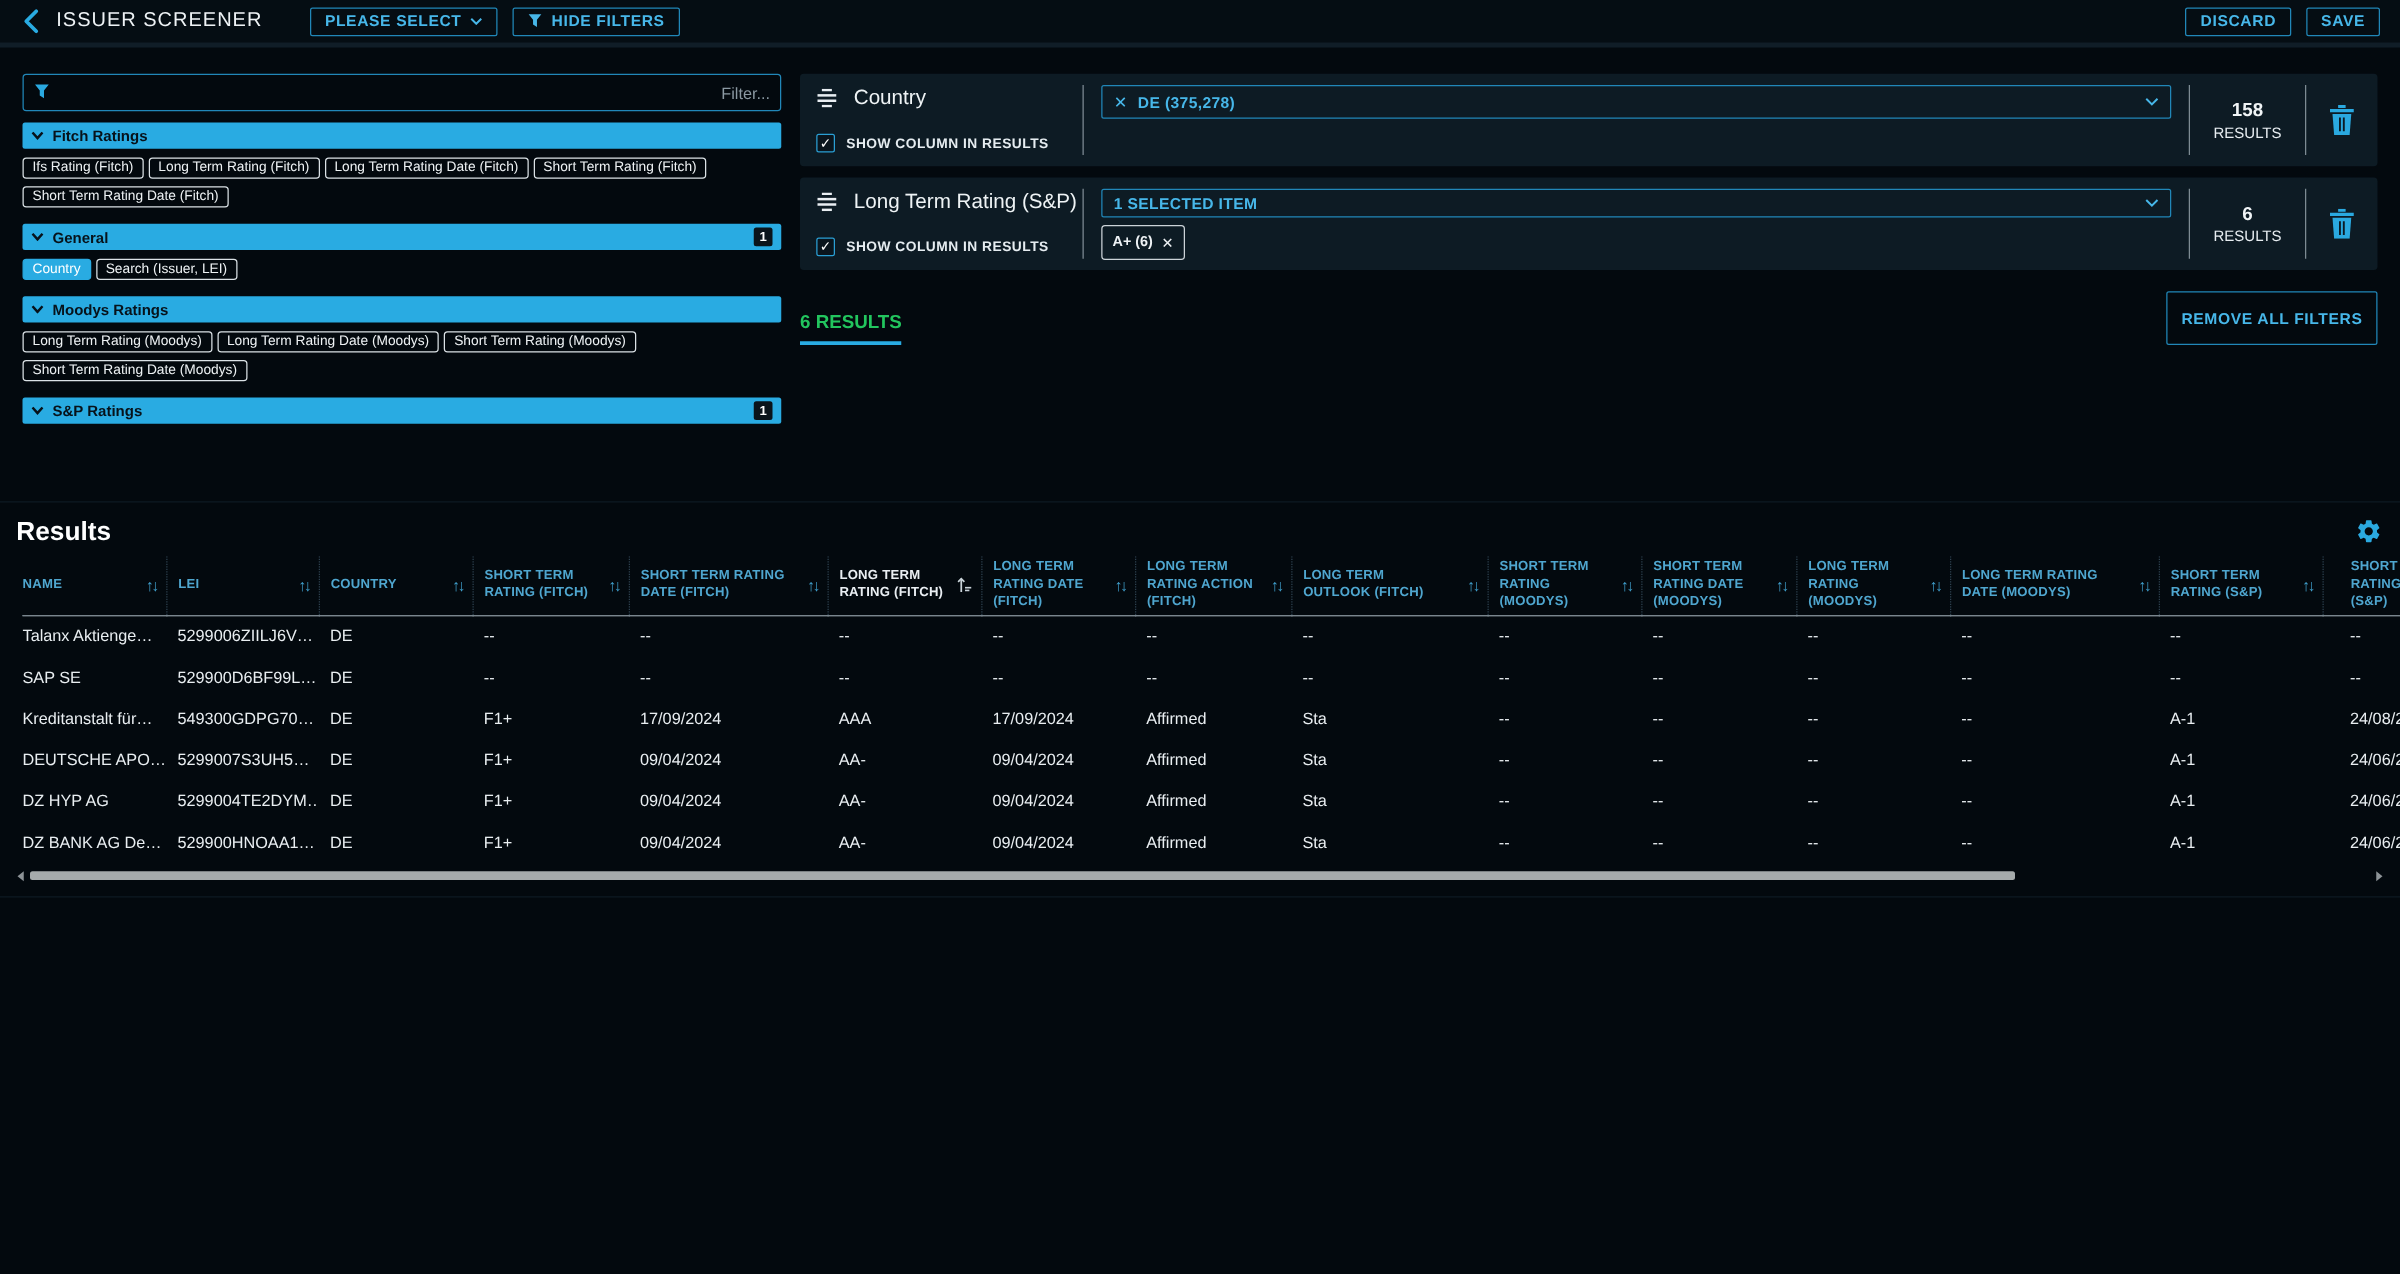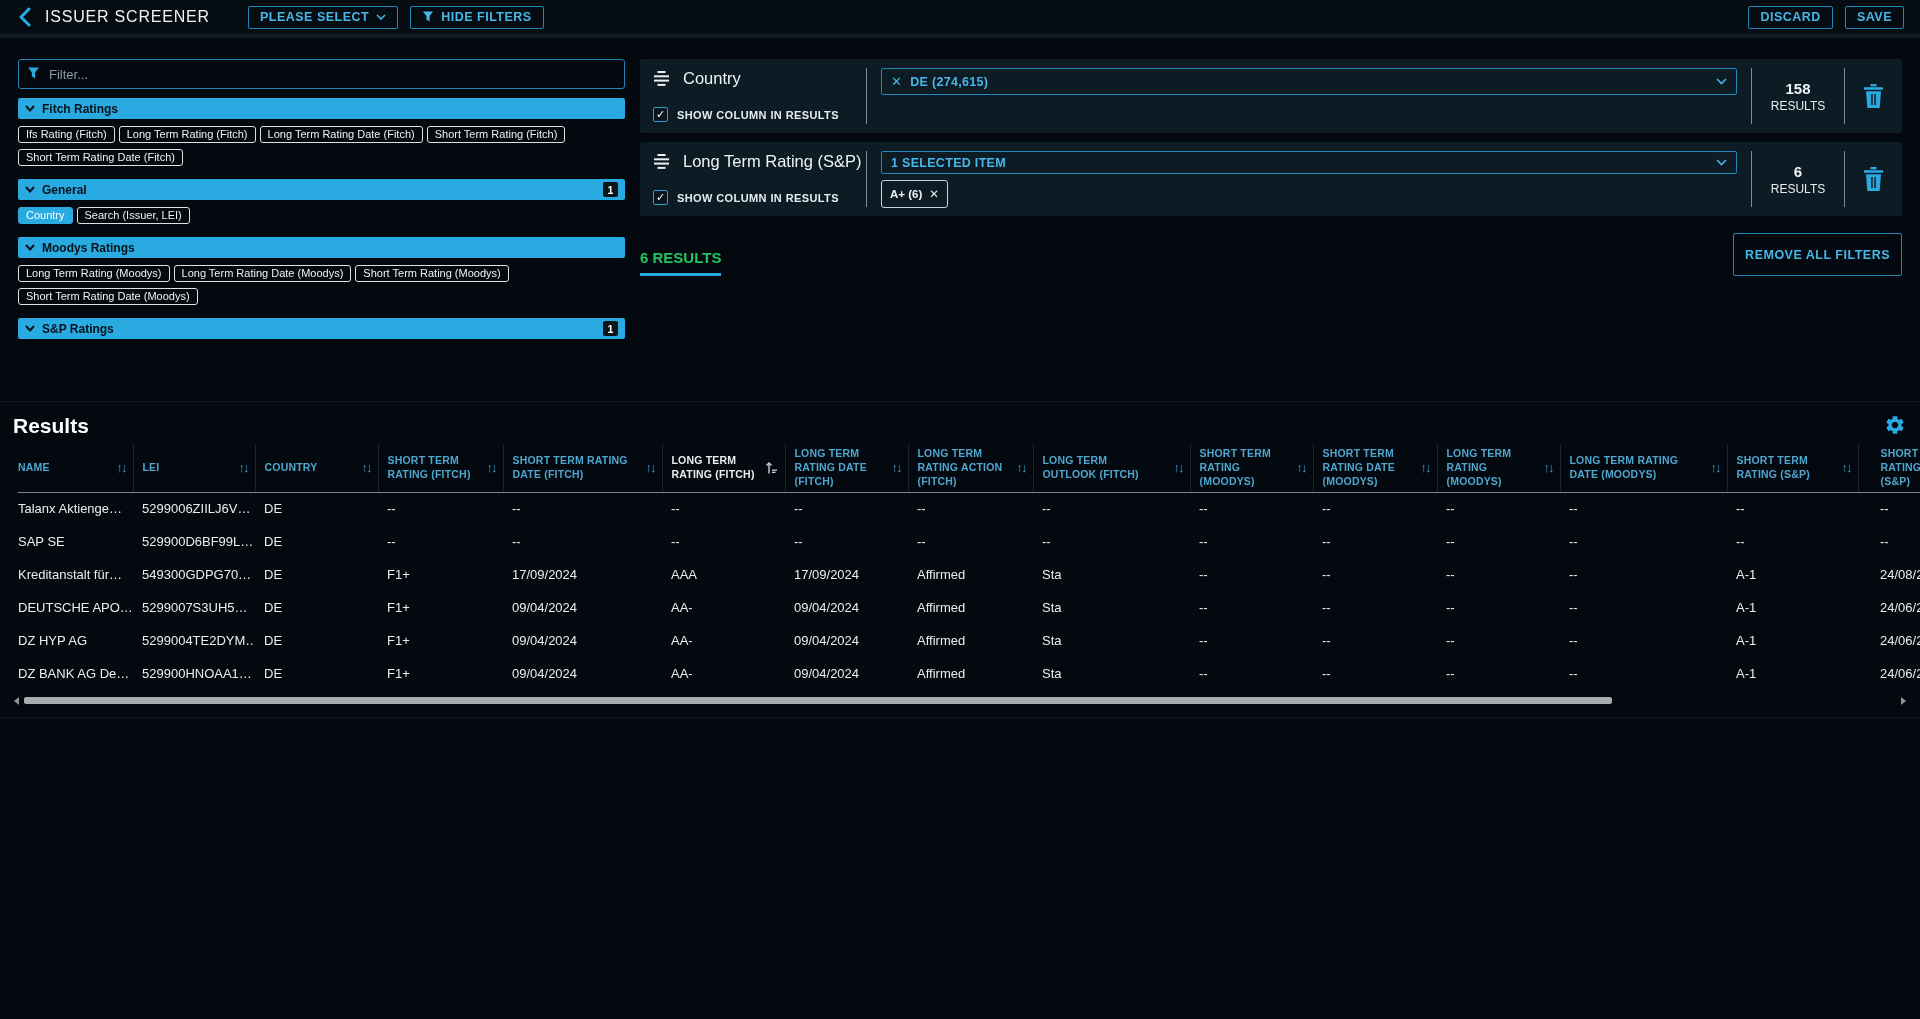--- a/index.html
+++ b/index.html
@@ -21,21 +21,21 @@
     font-family:inherit; font-weight:700; font-size:12.5px; letter-spacing:.5px;
     border-radius:2px; height:23px; padding:0 11px; display:flex; align-items:center; gap:7px; cursor:pointer;
   }
   .spacer { flex:1; }
   
   .content { display:flex; align-items:flex-start; height:363px; overflow:hidden; padding:21px 18px 0 18px; gap:15px; }
   .sidebar { width:607px; flex:none; }
   .filter-box { position:relative; margin-bottom:9px; }
   .filter-box input {
     width:100%; height:30px; background:transparent; border:1px solid #2187b8; border-radius:3px;
-    color:#dfe7ec; font-family:inherit; font-size:13px; padding:0 8px 0 30px;
+    color:#dfe7ec; font-family:inherit; font-size:13px; padding:0 8px 0 30px;text-align:right;
   }
   .filter-box input::placeholder { color:#8b99a2; }
   .filter-box .funnel { position:absolute; left:9px; top:8px; }
   .sec-bar {
     background:#29abe2; color:#07121a; height:21px; border-radius:2px;
     display:flex; align-items:center; gap:7px; padding:0 7px; margin:8px 0 6px 0;
     font-size:12px; font-weight:700; cursor:pointer;
   }
   .sec-bar:first-of-type { margin-top:0; }
   .sec-badge {
@@ -227,21 +227,21 @@
         </div>
         <div class="show-col">
           <span class="checkbox">✓</span>
           <span class="show-col-label">SHOW COLUMN IN RESULTS</span>
         </div>
       </div>
       <div class="vdiv"></div>
       <div class="card-mid">
         <div class="dropdown">
           <span class="xmark">✕</span>
-          <span class="grow">DE (274,615)</span>
+          <span class="grow">DE (375,278)</span>
           <span>
               <svg width="11" height="7" viewBox="0 0 11 7">
                 <polyline points="1,1 5.5,5.5 10,1" fill="none" stroke="#47b7e9" stroke-width="1.6"></polyline>
               </svg>
             </span>
         </div>
       </div>
       <div class="vdiv"></div>
       <div class="card-results">
         <span class="count">158</span>

